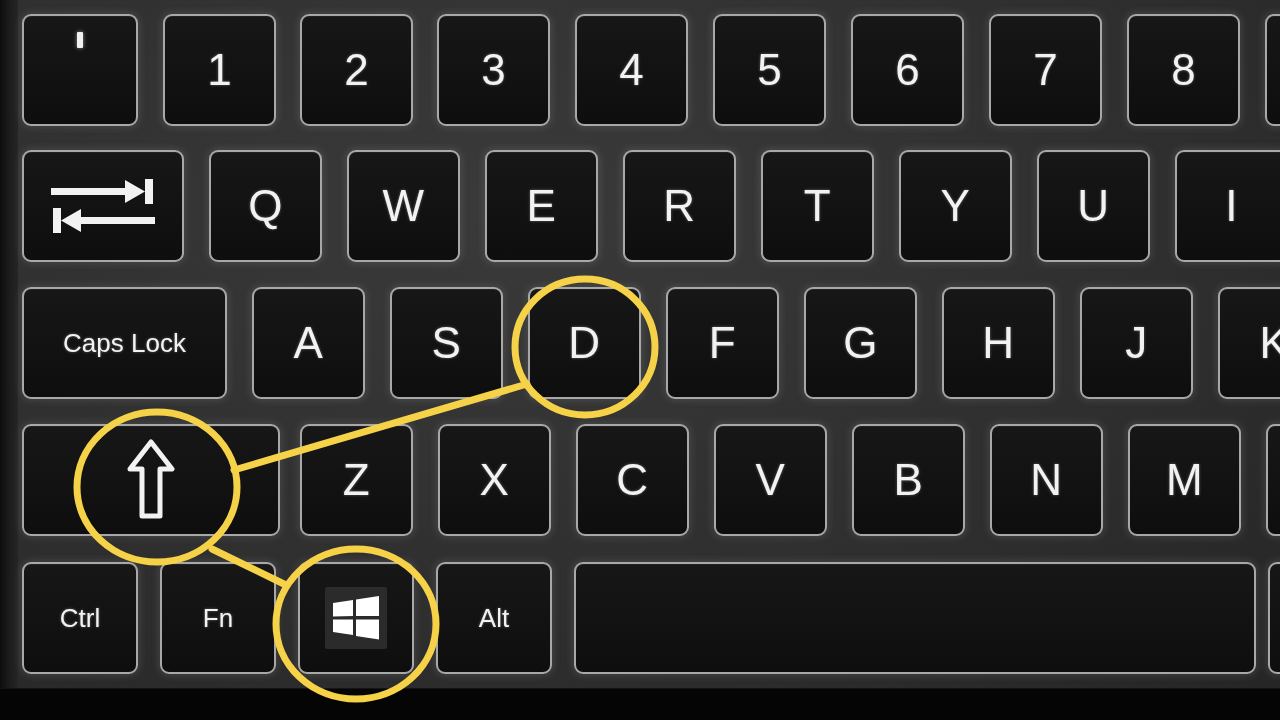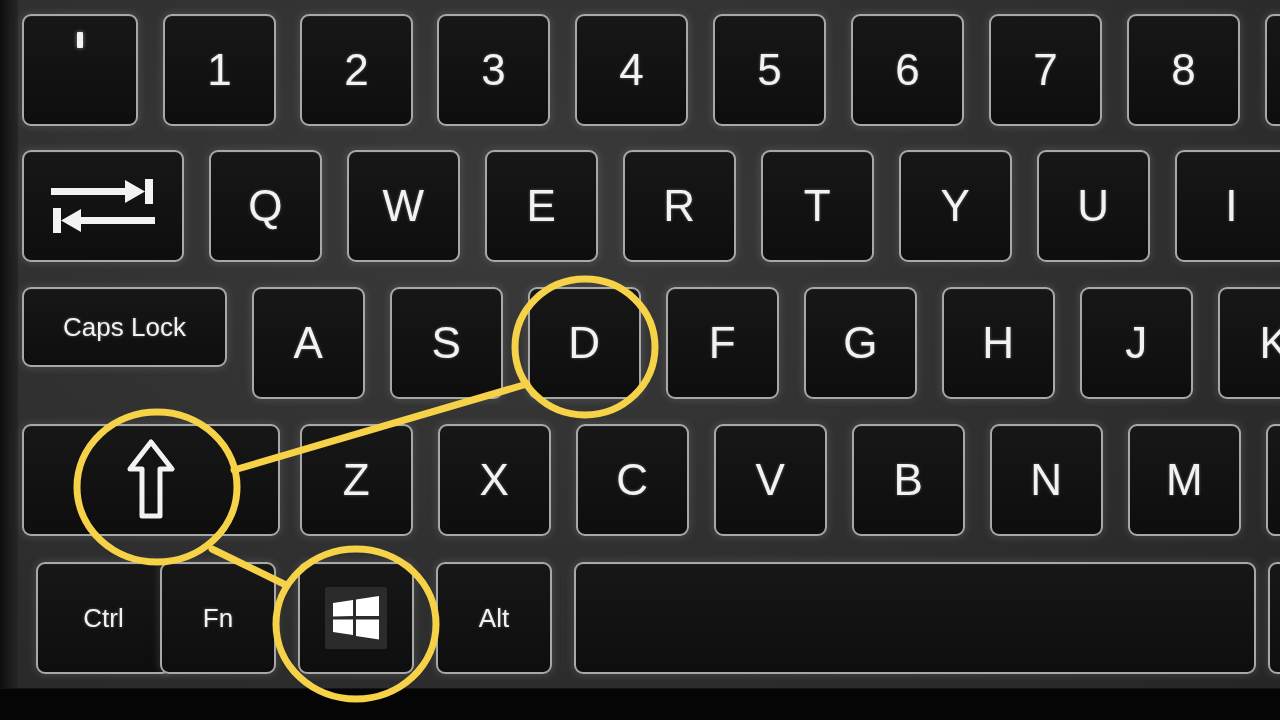--- a/index.html
+++ b/index.html
@@ -187,21 +187,21 @@
       </div>
       <div class="key alpha" style="left: 899px; top: 150px; width: 113px; height: 112px;">
         <span>Y</span>
       </div>
       <div class="key alpha" style="left: 1037px; top: 150px; width: 113px; height: 112px;">
         <span>U</span>
       </div>
       <div class="key alpha" style="left: 1175px; top: 150px; width: 113px; height: 112px;">
         <span>I</span>
       </div>
-      <div class="key small-label" style="left: 22px; top: 287px; width: 205px; height: 80px; justify-content: center;">
+      <div class="key small-label" style="left: 22px; top: 287px; width: 205px; height: 112px; justify-content: center;">
         <span>Caps Lock</span>
       </div>
       <div class="key alpha" style="left: 252px; top: 287px; width: 113px; height: 112px;">
         <span>A</span>
       </div>
       <div class="key alpha" style="left: 390px; top: 287px; width: 113px; height: 112px;">
         <span>S</span>
       </div>
       <div class="key alpha" style="left: 528px; top: 287px; width: 113px; height: 112px;">
         <span>D</span>
@@ -241,21 +241,21 @@
       <div class="key alpha" style="left: 852px; top: 424px; width: 113px; height: 112px;">
         <span>B</span>
       </div>
       <div class="key alpha" style="left: 990px; top: 424px; width: 113px; height: 112px;">
         <span>N</span>
       </div>
       <div class="key alpha" style="left: 1128px; top: 424px; width: 113px; height: 112px;">
         <span>M</span>
       </div>
       <div class="key alpha" style="left: 1266px; top: 424px; width: 113px; height: 112px;"></div>
-      <div class="key small-label" style="left: 36px; top: 562px; width: 135px; height: 112px;">
+      <div class="key small-label" style="left: 22px; top: 562px; width: 116px; height: 112px;">
         <span>Ctrl</span>
       </div>
       <div class="key small-label" style="left: 160px; top: 562px; width: 116px; height: 112px;">
         <span>Fn</span>
       </div>
       <div class="key icon" style="left: 298px; top: 562px; width: 116px; height: 112px;">
         <span class="win-plate">
       <svg width="50" height="48" viewBox="0 0 50 48">
         <g fill="#ffffff">
           <polygon points="2,9 22,6 22,22 2,22.5"></polygon>

